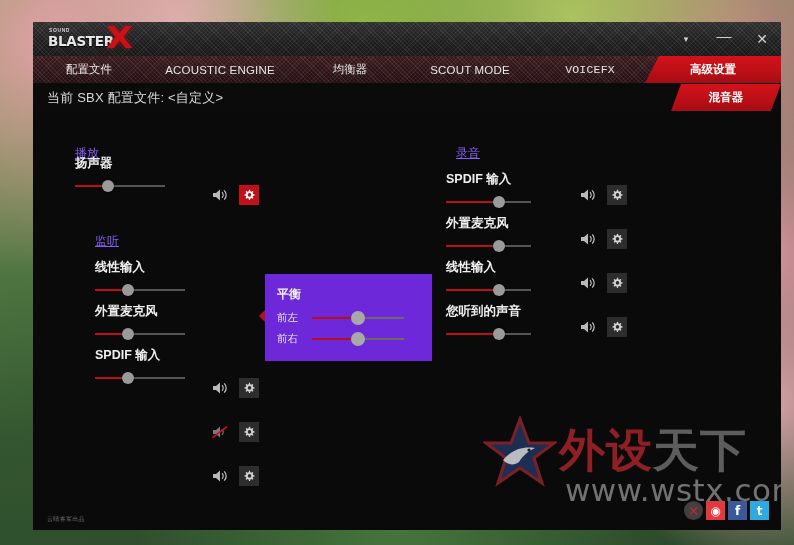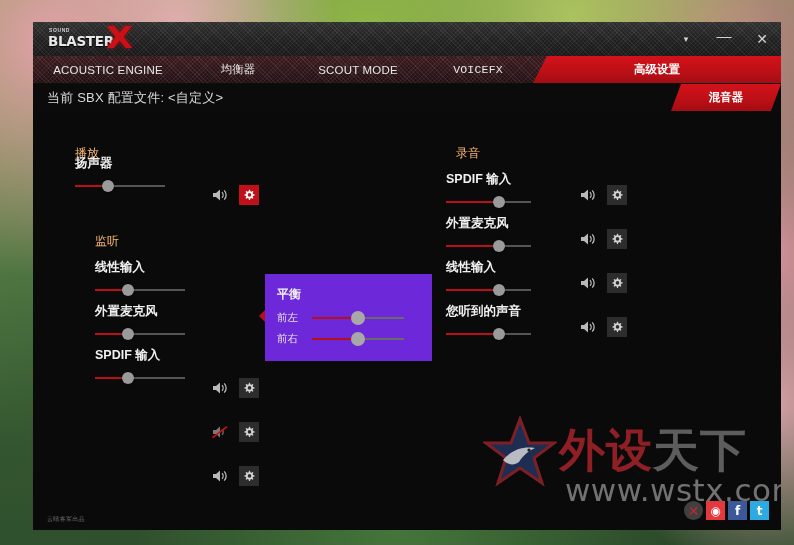--- a/index.html
+++ b/index.html
@@ -169,22 +169,23 @@
     position: relative;
     height: 419px;
     background: #0a0a0a;
   }
 
   .col-play { position: absolute; left: 0;   top: 0; width: 380px; }
   .col-rec  { position: absolute; left: 373px; top: 0; width: 375px; }
 
   .section-head {
     position: absolute;
-    color: #fdba74;
+    color: #8b5cf6;
     font-size: 12px;
+    text-decoration: underline;
   }
   .col-play .section-head { left: 42px; top: 34px; }
   .col-rec  .section-head { left: 36px; top: 34px; margin-left: 14px; }
 
   
   .row { position: absolute; }
   .row-label {
     color: #f0f0f0;
     font-size: 12.5px;
     font-weight: bold;
@@ -351,20 +352,21 @@
         <div class="win-btn">
           <span class="glyph-min">—</span>
         </div>
         <div class="win-btn">
           <span class="glyph-close">✕</span>
         </div>
       </div>
     </div>
 
     <div class="navbar">
+      <div class="nav-tab t0">配置文件</div>
       <div class="nav-tab t1">ACOUSTIC ENGINE</div>
       <div class="nav-tab t2">均衡器</div>
       <div class="nav-tab t3">SCOUT MODE</div>
       <div class="nav-tab t4">VOICEFX</div>
       <div class="nav-tab active">高级设置</div>
     </div>
 
     <div class="subbar">
       <div class="profile-text">当前 SBX 配置文件: &lt;自定义&gt;</div>
       <div class="mode-toggle">

